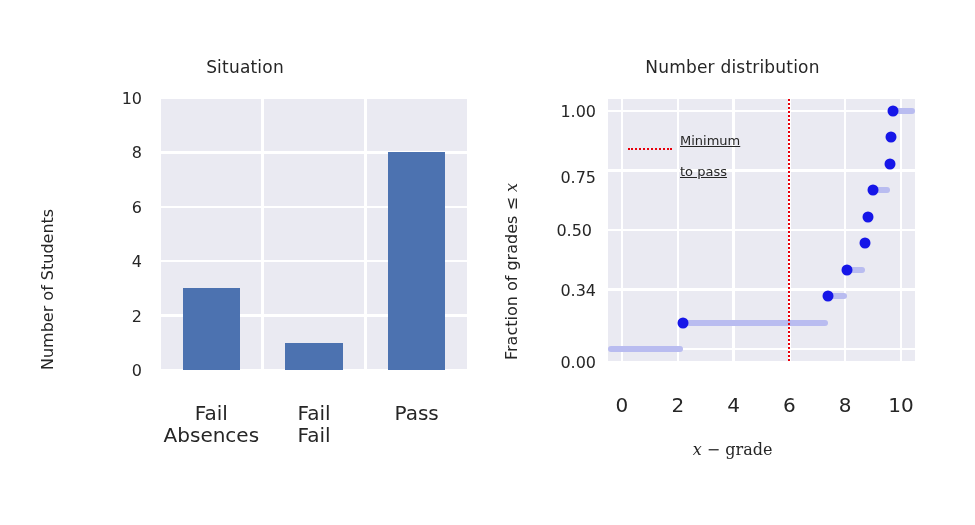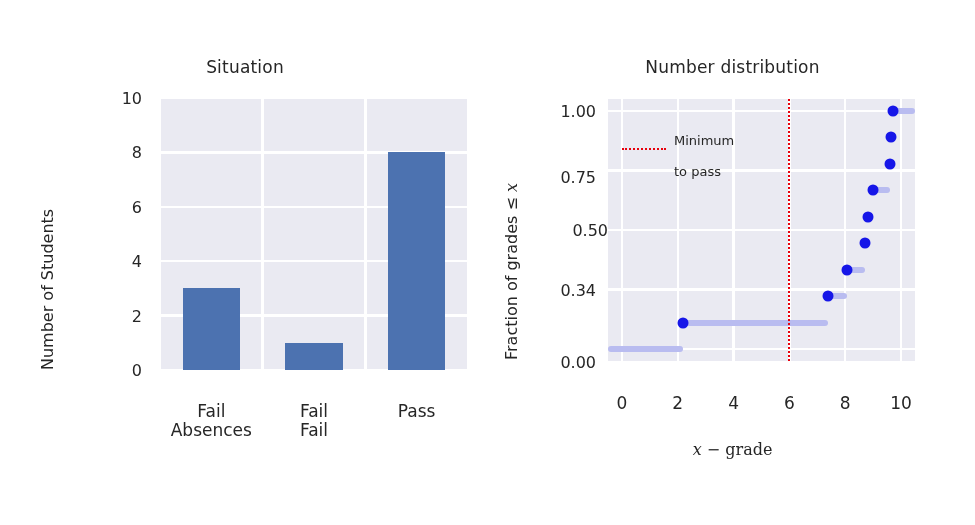--- a/index.html
+++ b/index.html
@@ -22,21 +22,21 @@
   .plot{position:absolute;background:#eaeaf2;overflow:hidden;}
   .gl-h{position:absolute;left:0;right:0;height:2.4px;background:#ffffff;}
   .gl-v{position:absolute;top:0;bottom:0;width:2.4px;background:#ffffff;}
 
   
   .ytick{
     position:absolute;text-align:right;font-size:16px;color:#262626;
     transform:translateY(-50%);white-space:nowrap;
   }
   .xtick{
-    position:absolute;text-align:center;font-size:17px;color:#262626;
+    position:absolute;text-align:center;font-size:20px;color:#262626;
     transform:translateX(-50%);white-space:nowrap;
   }
   .xtick.multi{line-height:1.12;}
 
   .axlabel{
     position:absolute;font-size:16px;color:#262626;white-space:nowrap;
   }
   .ylabel-rot{
     transform-origin:left top;transform:rotate(-90deg);
   }
@@ -124,21 +124,21 @@
 
     <div class="title" style="left:0;top:57px;">Number distribution</div>
 
     <div class="axlabel ylabel-rot" style="left:12px;top:360px;">
       <span>Fraction of grades ≤ </span><span class="mathit">x</span>
     </div>
 
     <div id="right-yticks">
         <div class="ytick" style="left: 36px; width: 70px; top: 362px;">0.00</div>
         <div class="ytick" style="left: 36px; width: 70px; top: 289.545px;">0.34</div>
-        <div class="ytick" style="left: 48px; width: 70px; top: 230px;">0.50</div>
+        <div class="ytick" style="left: 32px; width: 70px; top: 230px;">0.50</div>
         <div class="ytick" style="left: 36px; width: 70px; top: 170.455px; margin-top: 7px;">0.75</div>
         <div class="ytick" style="left: 36px; width: 70px; top: 110.909px;">1.00</div>
       </div>
 
     <div class="plot" style="left:118px;top:99px;width:307px;height:262px;">
       <div id="right-grid">
           <div class="gl-h" style="top: 248.891px;"></div>
           <div class="gl-h" style="top: 189.345px;"></div>
           <div class="gl-h" style="top: 129.8px;"></div>
           <div class="gl-h" style="top: 70.2545px;"></div>
@@ -168,21 +168,21 @@
           <div class="dot" style="left: 281.882px; top: 64.7855px; background: rgb(22, 22, 232);"></div>
           <div class="step" style="left: 283.277px; width: 2px; top: 35.3473px; background: rgb(185, 188, 240);"></div>
           <div class="dot" style="left: 283.277px; top: 38.3473px; background: rgb(22, 22, 232);"></div>
           <div class="step" style="left: 284.673px; width: 22.3273px; top: 8.90909px; background: rgb(185, 188, 240);"></div>
           <div class="dot" style="left: 284.673px; top: 11.9091px; background: rgb(22, 22, 232);"></div>
         </div>
       <div id="right-vline">
           <div class="vline" style="left: 180.209px; top: 0px; height: 262px; border-left-color: rgb(232, 0, 11);"></div>
         </div>
 
-      <div class="legend" style="left:14px;top:19px;">
+      <div class="legend" style="left:20px;top:19px;text-decoration:underline;">
         <span class="legend-swatch"></span>
         <span class="legend-text">
           <span>Minimum</span><br>
           <span>to pass</span>
         </span>
       </div>
     </div>
 
     <div id="right-xticks">
         <div class="xtick" style="left: 131.955px; top: 393px;">0</div>

